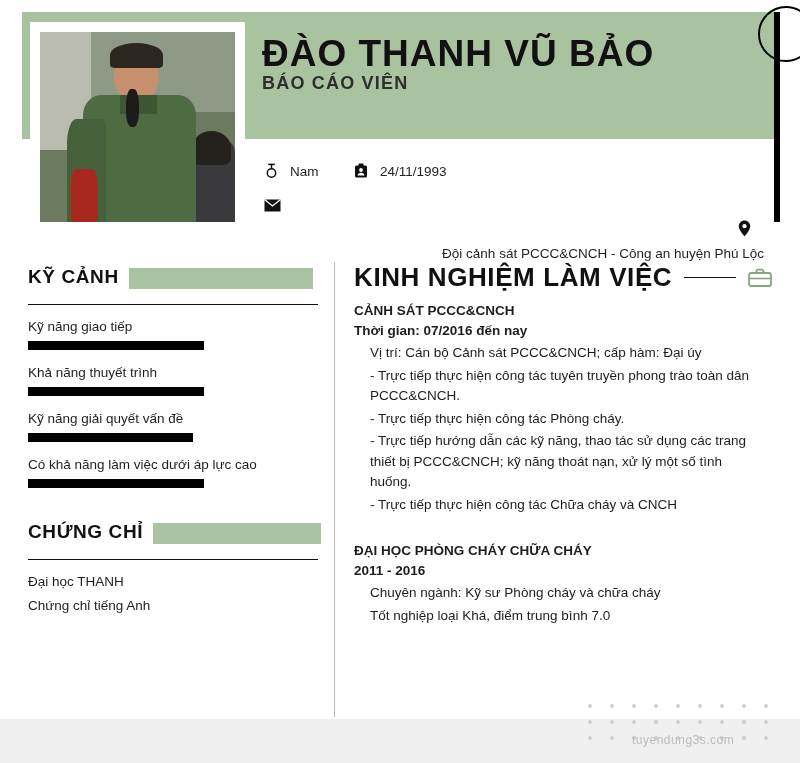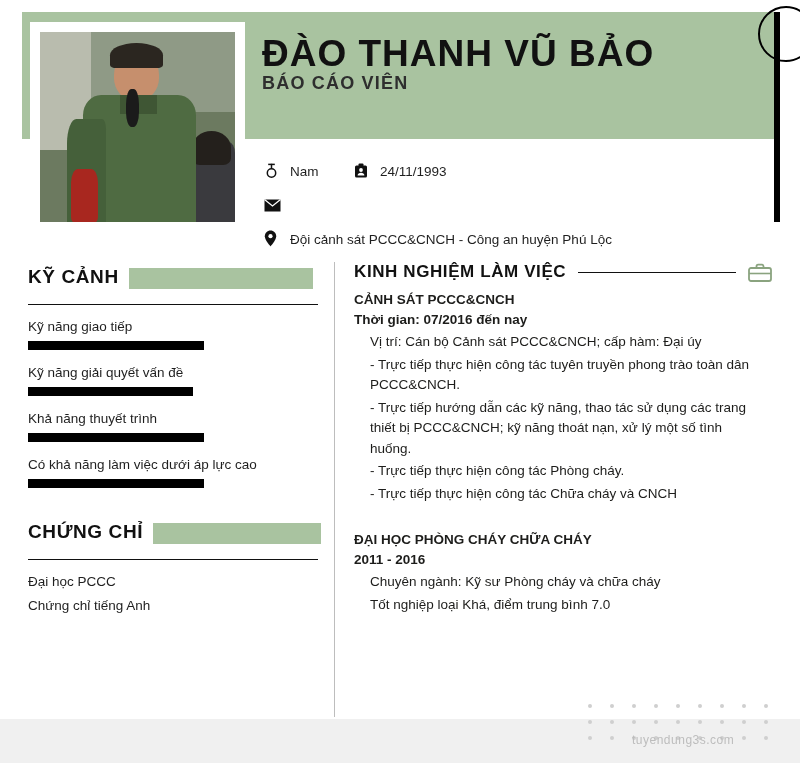--- a/index.html
+++ b/index.html
@@ -178,21 +178,21 @@
   
   .right { position: absolute; left: 354px; top: 262px; width: 420px; }
 
   .rsec-head {
     display: flex;
     align-items: center;
     gap: 12px;
     margin-bottom: 10px;
   }
   .rsec-title {
-    font-size: 17px;
+    font-size: 26px;
     font-weight: bold;
     letter-spacing: 0.6px;
     color: #111111;
     white-space: nowrap;
   }
   .rsec-rule { flex: 1; height: 1px; background: #111111; }
   .rsec-icon { width: 26px; text-align: right; color: #8aa37f; }
   .rsec-icon svg { display:block; }
 
   .job-title { font-size: 13.5px; font-weight: bold; margin: 4px 0 5px; }
@@ -295,21 +295,21 @@
     <div class="crow" style="margin-top:6px;">
       <span class="ic">
         <svg width="17" height="13" viewBox="0 0 17 13">
           <rect x="0.5" y="0.5" width="16" height="12" fill="#111"></rect>
           <path d="M0.5 0.5 L8.5 7 L16.5 0.5" fill="none" stroke="#fff" stroke-width="1.3"></path>
         </svg>
       </span>
       <span class="ctext"></span>
     </div>
 
-    <div class="crow" style="margin-top:8px;">
+    <div class="crow" style="margin-top:8px;flex-direction:column;">
       <span class="ic">
         <svg width="13" height="17" viewBox="0 0 13 17">
           <path d="M6.5 0.6C3.3.6.8 3.1.8 6.3c0 4 5.7 10.1 5.7 10.1s5.7-6.1 5.7-10.1C12.2 3.1 9.7.6 6.5.6z" fill="#111"></path>
           <circle cx="6.5" cy="6.2" r="2.1" fill="#fff"></circle>
         </svg>
       </span>
       <span class="ctext">Đội cảnh sát PCCC&amp;CNCH - Công an huyện Phú Lộc</span>
     </div>
   </div>
 
@@ -322,43 +322,43 @@
       <span class="txt">KỸ CẢNH</span>
     </div>
     <div class="sec-underline"></div>
 
     <div>
       <div class="skill">
         <div class="skill-label">Kỹ năng giao tiếp</div>
         <div class="skill-bar" style="width:176px;"></div>
       </div>
       <div class="skill">
+        <div class="skill-label">Khả năng thuyết trình</div>
+        <div class="skill-bar" style="width:176px;"></div>
+      </div>
+      <div class="skill">
         <div class="skill-label">Kỹ năng giải quyết vấn đề</div>
         <div class="skill-bar" style="width:165px;"></div>
-      </div>
-      <div class="skill">
-        <div class="skill-label">Khả năng thuyết trình</div>
-        <div class="skill-bar" style="width:176px;"></div>
       </div>
       <div class="skill">
         <div class="skill-label">Có khả năng làm việc dưới áp lực cao</div>
         <div class="skill-bar" style="width:176px;"></div>
       </div>
     </div>
 
     <div style="height:14px;"></div>
 
     <div class="sec-head">
       <div class="bar" style="width:293px;"></div>
       <span class="txt">CHỨNG CHỈ</span>
     </div>
     <div class="sec-underline"></div>
 
     <div>
-      <div class="cert-item">Đại học PCCC</div>
+      <div class="cert-item">Đại học THANH</div>
       <div class="cert-item">Chứng chỉ tiếng Anh</div>
     </div>
   </div>
 
   <div class="right">
 
     <div class="rsec-head">
       <span class="rsec-title">KINH NGHIỆM LÀM VIỆC</span>
       <span class="rsec-rule"></span>
       <span class="rsec-icon">
@@ -367,22 +367,22 @@
           <path d="M8.5 5V3.2c0-.9.7-1.6 1.6-1.6h3.8c.9 0 1.6.7 1.6 1.6V5" fill="none" stroke="#8aa37f" stroke-width="1.8"></path>
           <line x1="1" y1="10.5" x2="23" y2="10.5" stroke="#8aa37f" stroke-width="1.6"></line>
         </svg>
       </span>
     </div>
 
     <div class="job-title">CẢNH SÁT PCCC&amp;CNCH</div>
     <div class="job-time">Thời gian: 07/2016 đến nay</div>
     <p class="body-line">Vị trí: Cán bộ Cảnh sát PCCC&amp;CNCH; cấp hàm: Đại úy</p>
     <p class="body-line">- Trực tiếp thực hiện công tác tuyên truyền phong trào toàn dân PCCC&amp;CNCH.</p>
+    <p class="body-line">- Trực tiếp thực hiện công tác Phòng cháy.</p>
     <p class="body-line">- Trực tiếp hướng dẫn các kỹ năng, thao tác sử dụng các trang thiết bị PCCC&amp;CNCH; kỹ năng thoát nạn, xử lý một số tình huống.</p>
-    <p class="body-line">- Trực tiếp thực hiện công tác Phòng cháy.</p>
     <p class="body-line">- Trực tiếp thực hiện công tác Chữa cháy và CNCH</p>
 
     <div class="block-gap"></div>
 
 
     <div class="job-title">ĐẠI HỌC PHÒNG CHÁY CHỮA CHÁY</div>
     <div class="job-time">2011 - 2016</div>
     <p class="body-line">Chuyên ngành: Kỹ sư Phòng cháy và chữa cháy</p>
     <p class="body-line">Tốt nghiệp loại Khá, điểm trung bình 7.0</p>
   </div>

